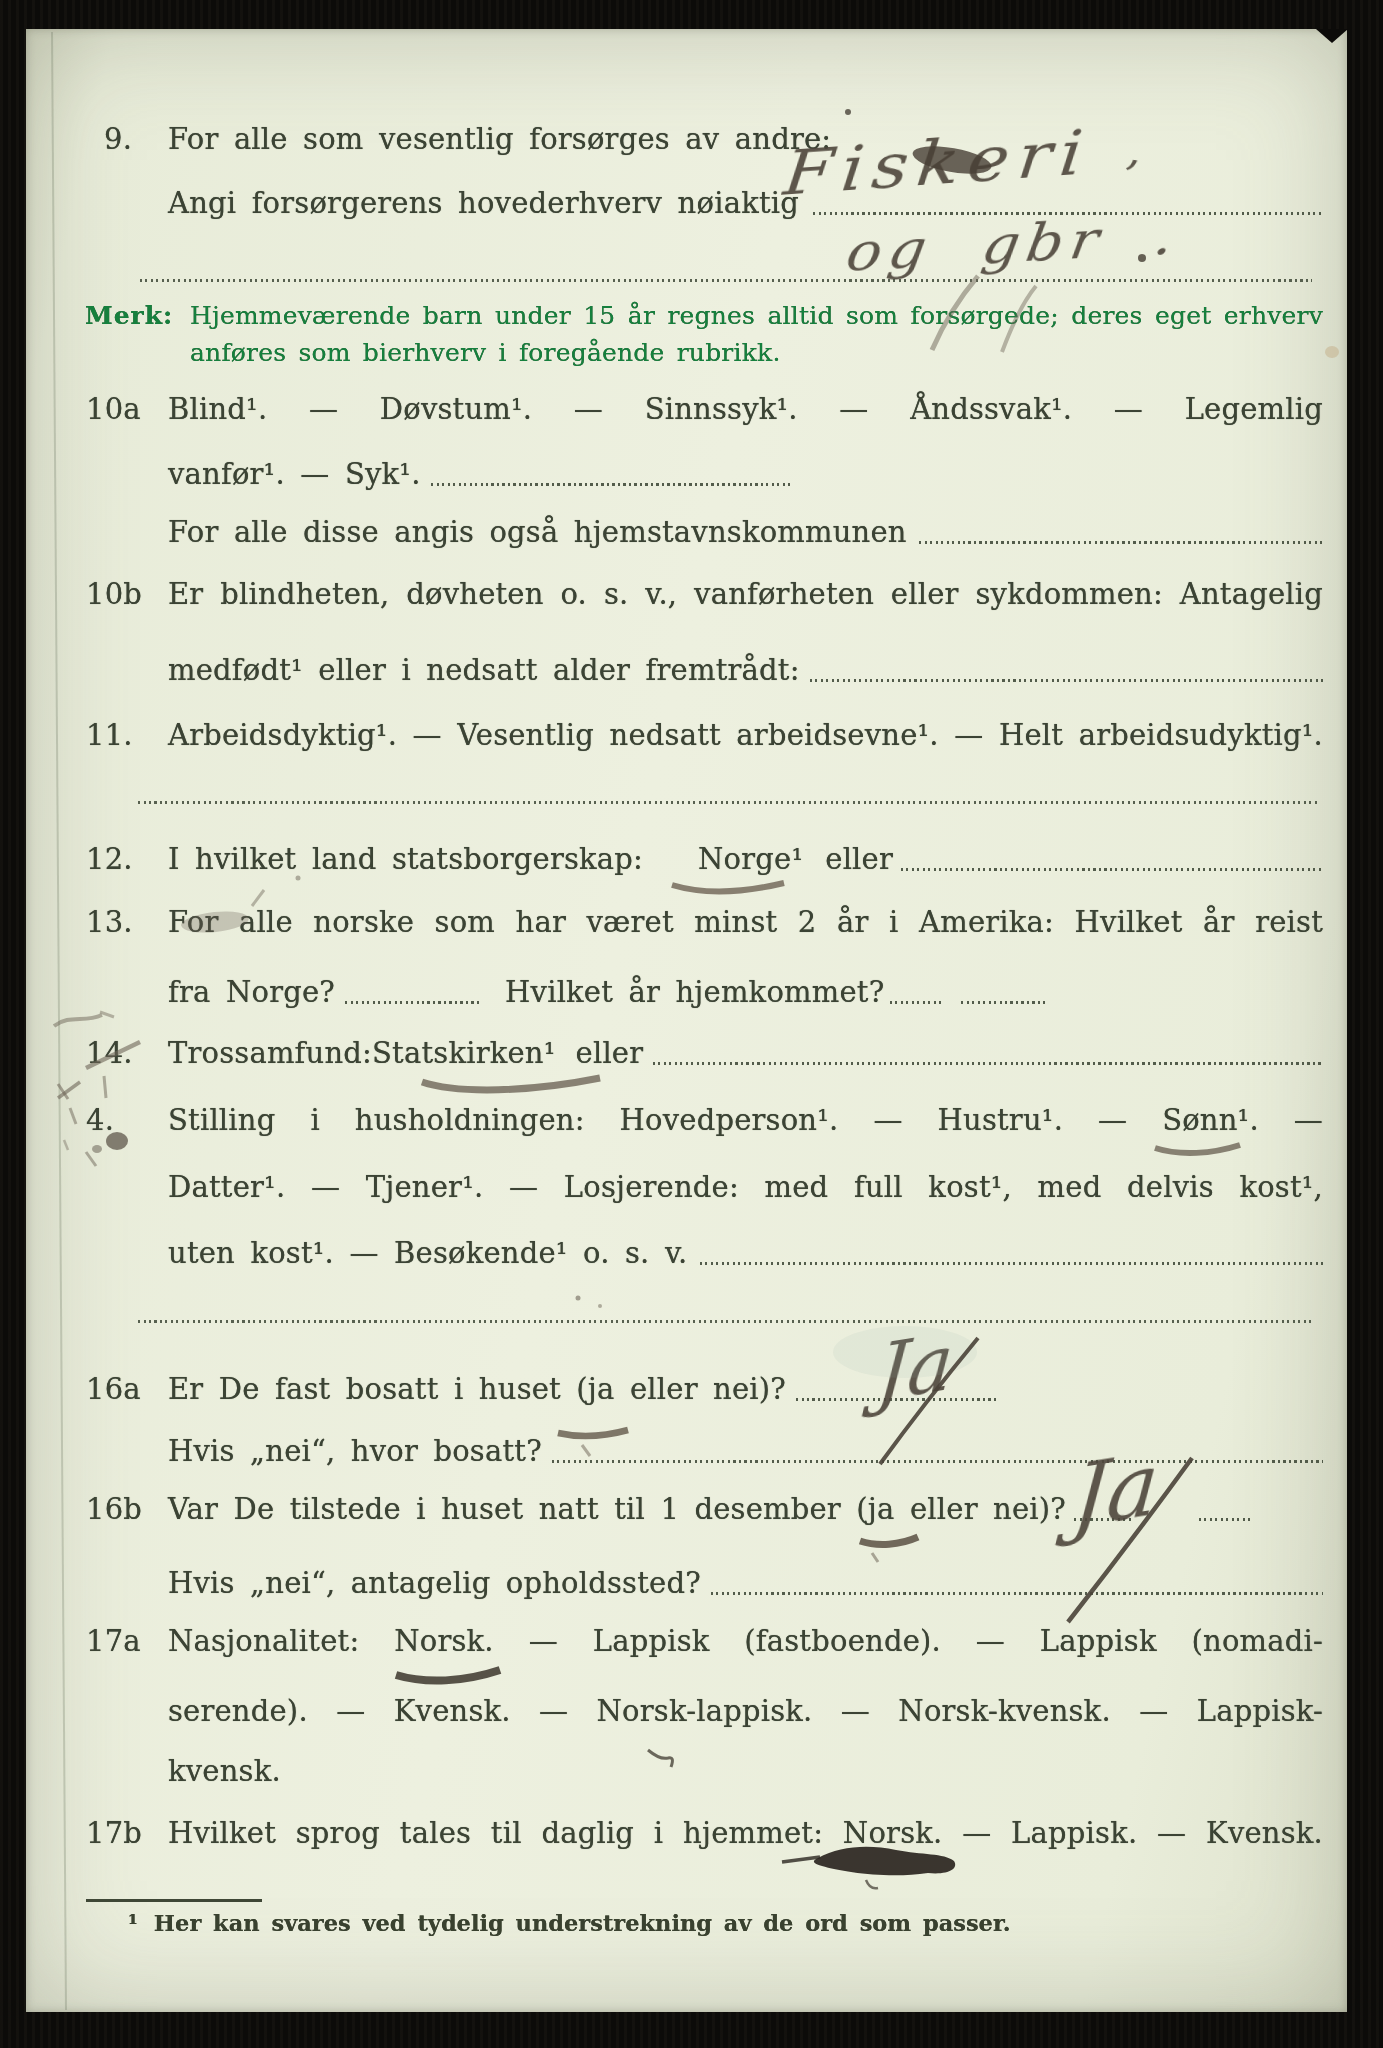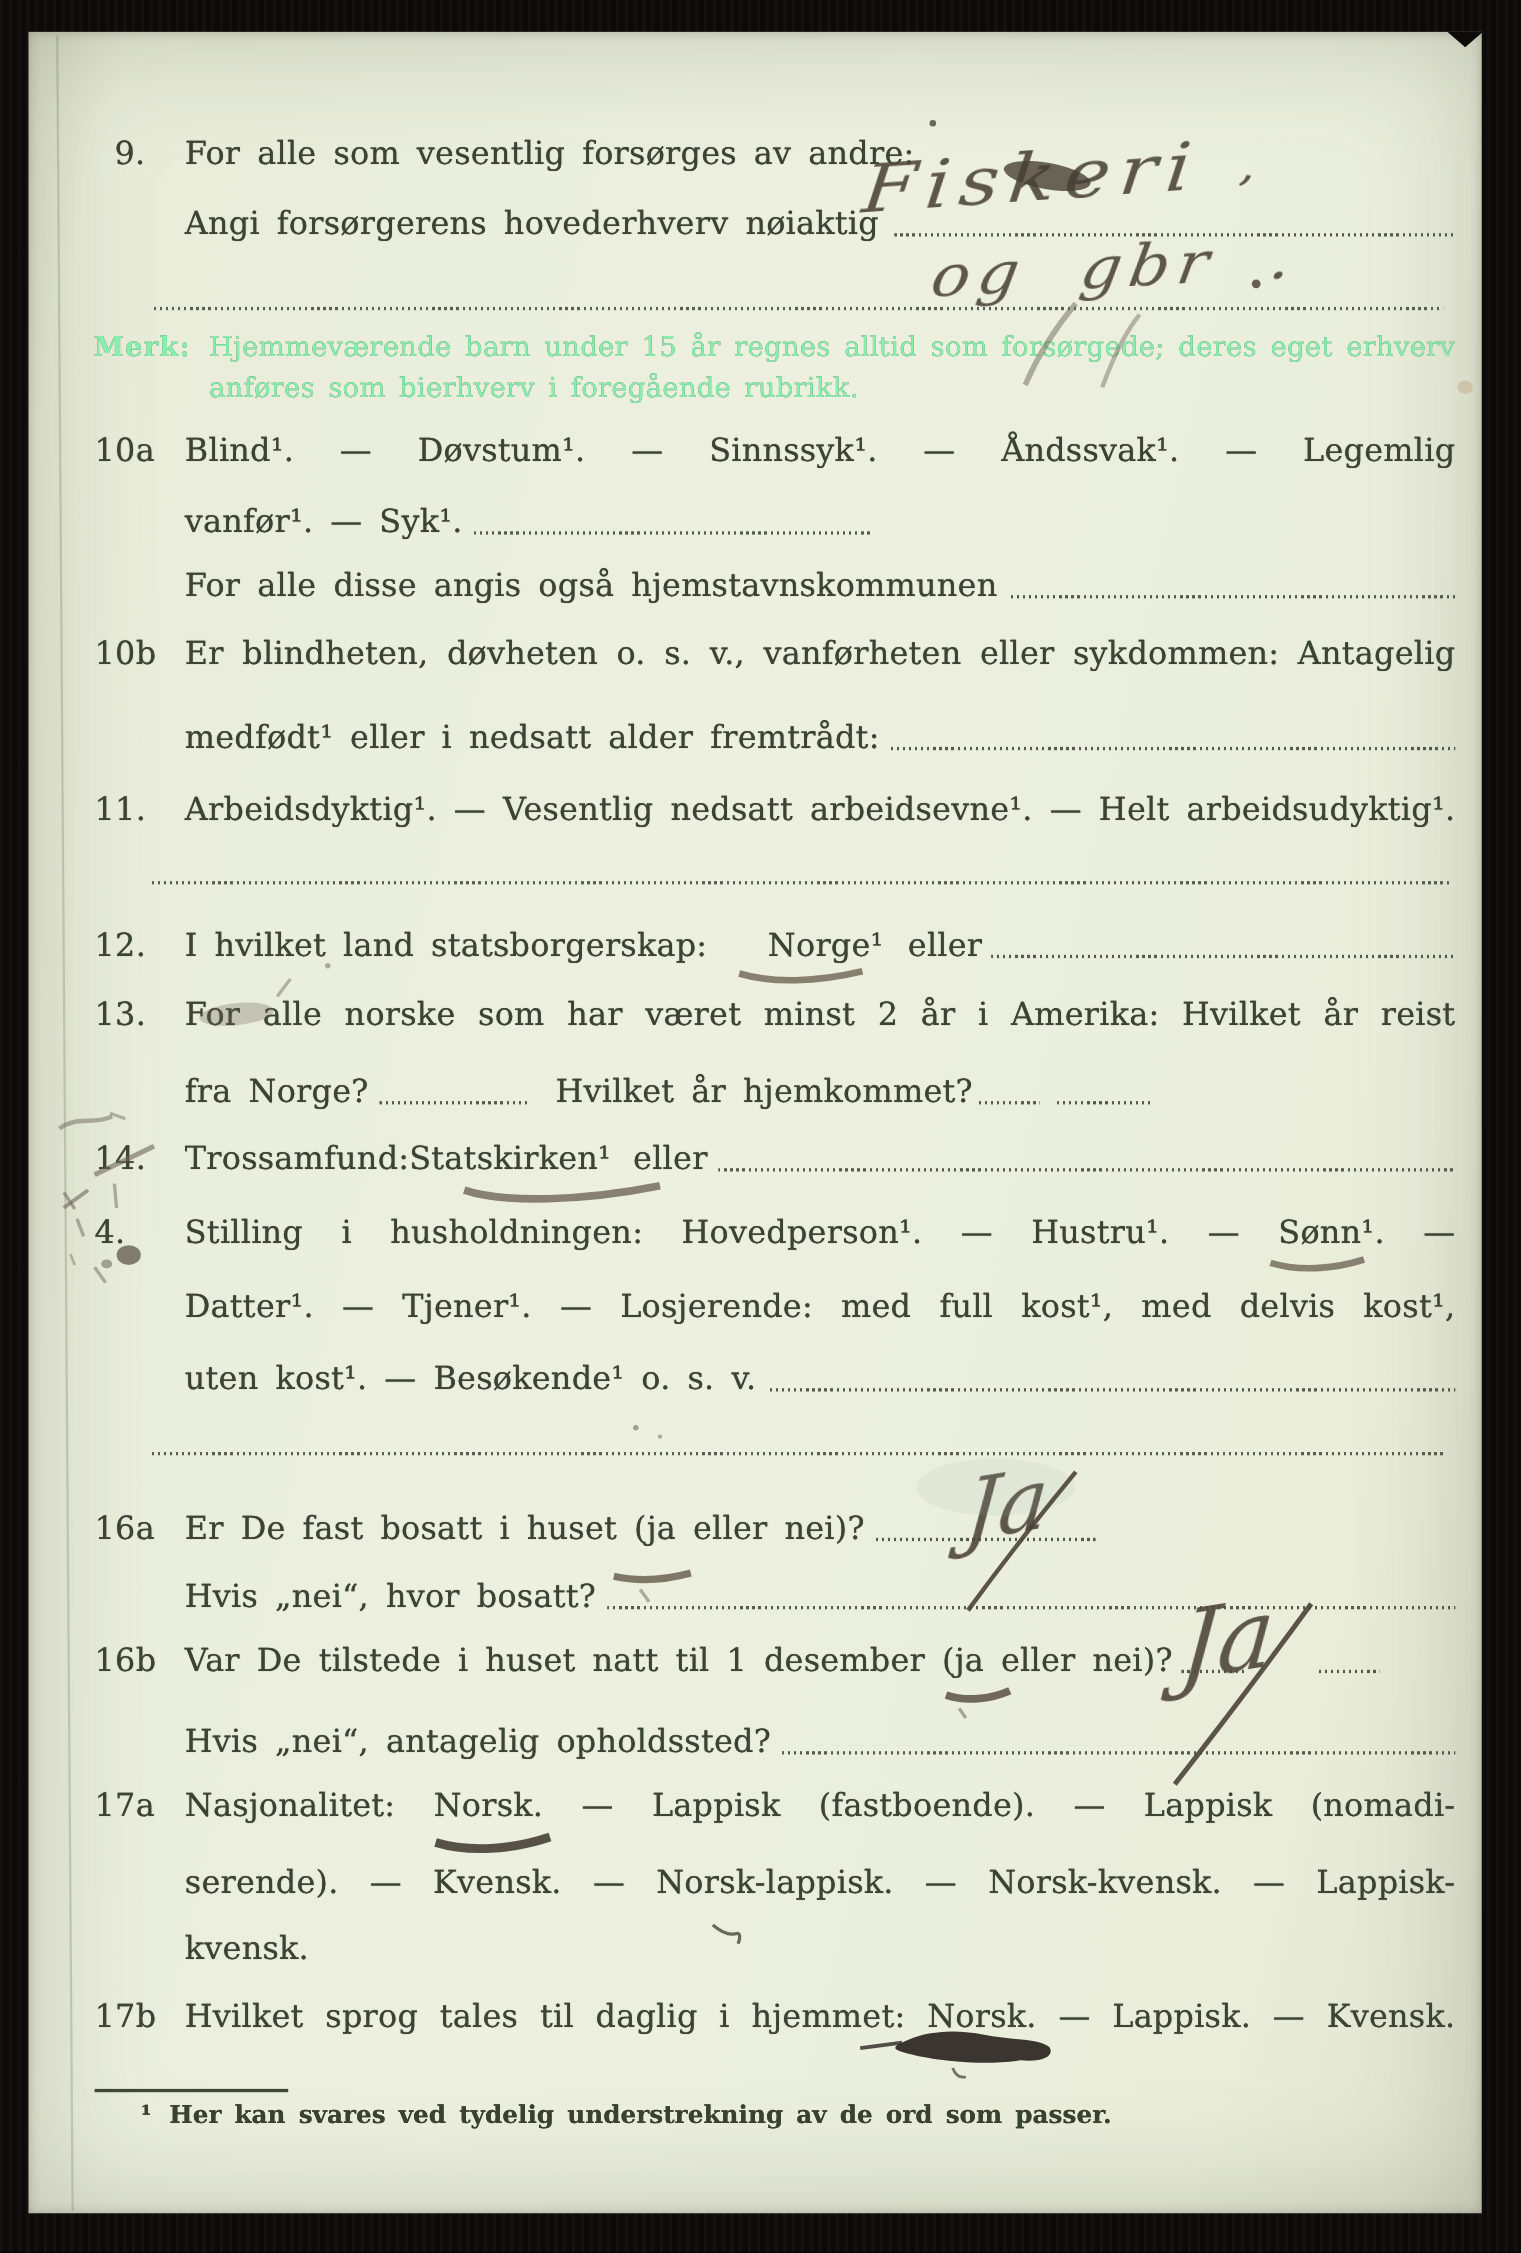--- a/index.html
+++ b/index.html
@@ -19,21 +19,21 @@
   .num{position:absolute;left:-82px;width:78px;white-space:nowrap;}
   .num9{left:-64px;}
   .flexl{display:flex;align-items:center;}
   .dots{height:3px;align-self:flex-end;margin-bottom:5px;
     background:repeating-linear-gradient(90deg,rgba(62,72,55,.88) 0 2px,transparent 2px 5.5px);}
   .grow{flex:1;}
   .dotgrow{flex:1;height:3px;align-self:flex-end;margin-bottom:5px;
     background:repeating-linear-gradient(90deg,rgba(62,72,55,.88) 0 2px,transparent 2px 5.5px);}
   .sep{position:absolute;height:3px;
     background:repeating-linear-gradient(90deg,rgba(62,72,55,.85) 0 2px,transparent 2px 5.5px);}
-  .merk{position:absolute;font-size:25px;line-height:30px;color:#86efac;
+  .merk{position:absolute;font-size:25px;line-height:30px;color:#15803d;
     letter-spacing:.2px;word-spacing:4px;text-shadow:0 0 .6px rgba(57,65,47,.9);}
   .mlabel{font-weight:700;letter-spacing:1px;}
   .fnrule{position:absolute;left:86px;top:1899px;width:176px;height:3px;background:#3f4736;}
   .fnote{position:absolute;left:128px;top:1910px;font-size:22.5px;font-weight:700;
     color:#39412f;word-spacing:4px;display:flex;gap:16px;text-shadow:0 0 .5px rgba(57,65,47,.9);}
   .hw{position:absolute;font-style:italic;color:#4e463c;filter:blur(.55px);opacity:.9;
     white-space:nowrap;}
   .hw1{left:788px;top:138px;font-size:60px;letter-spacing:7px;
     transform:rotate(-4deg) skewX(-10deg) scaleX(1.18);transform-origin:left top;}
   .hwc{left:1128px;top:124px;font-size:44px;transform:rotate(8deg);}

